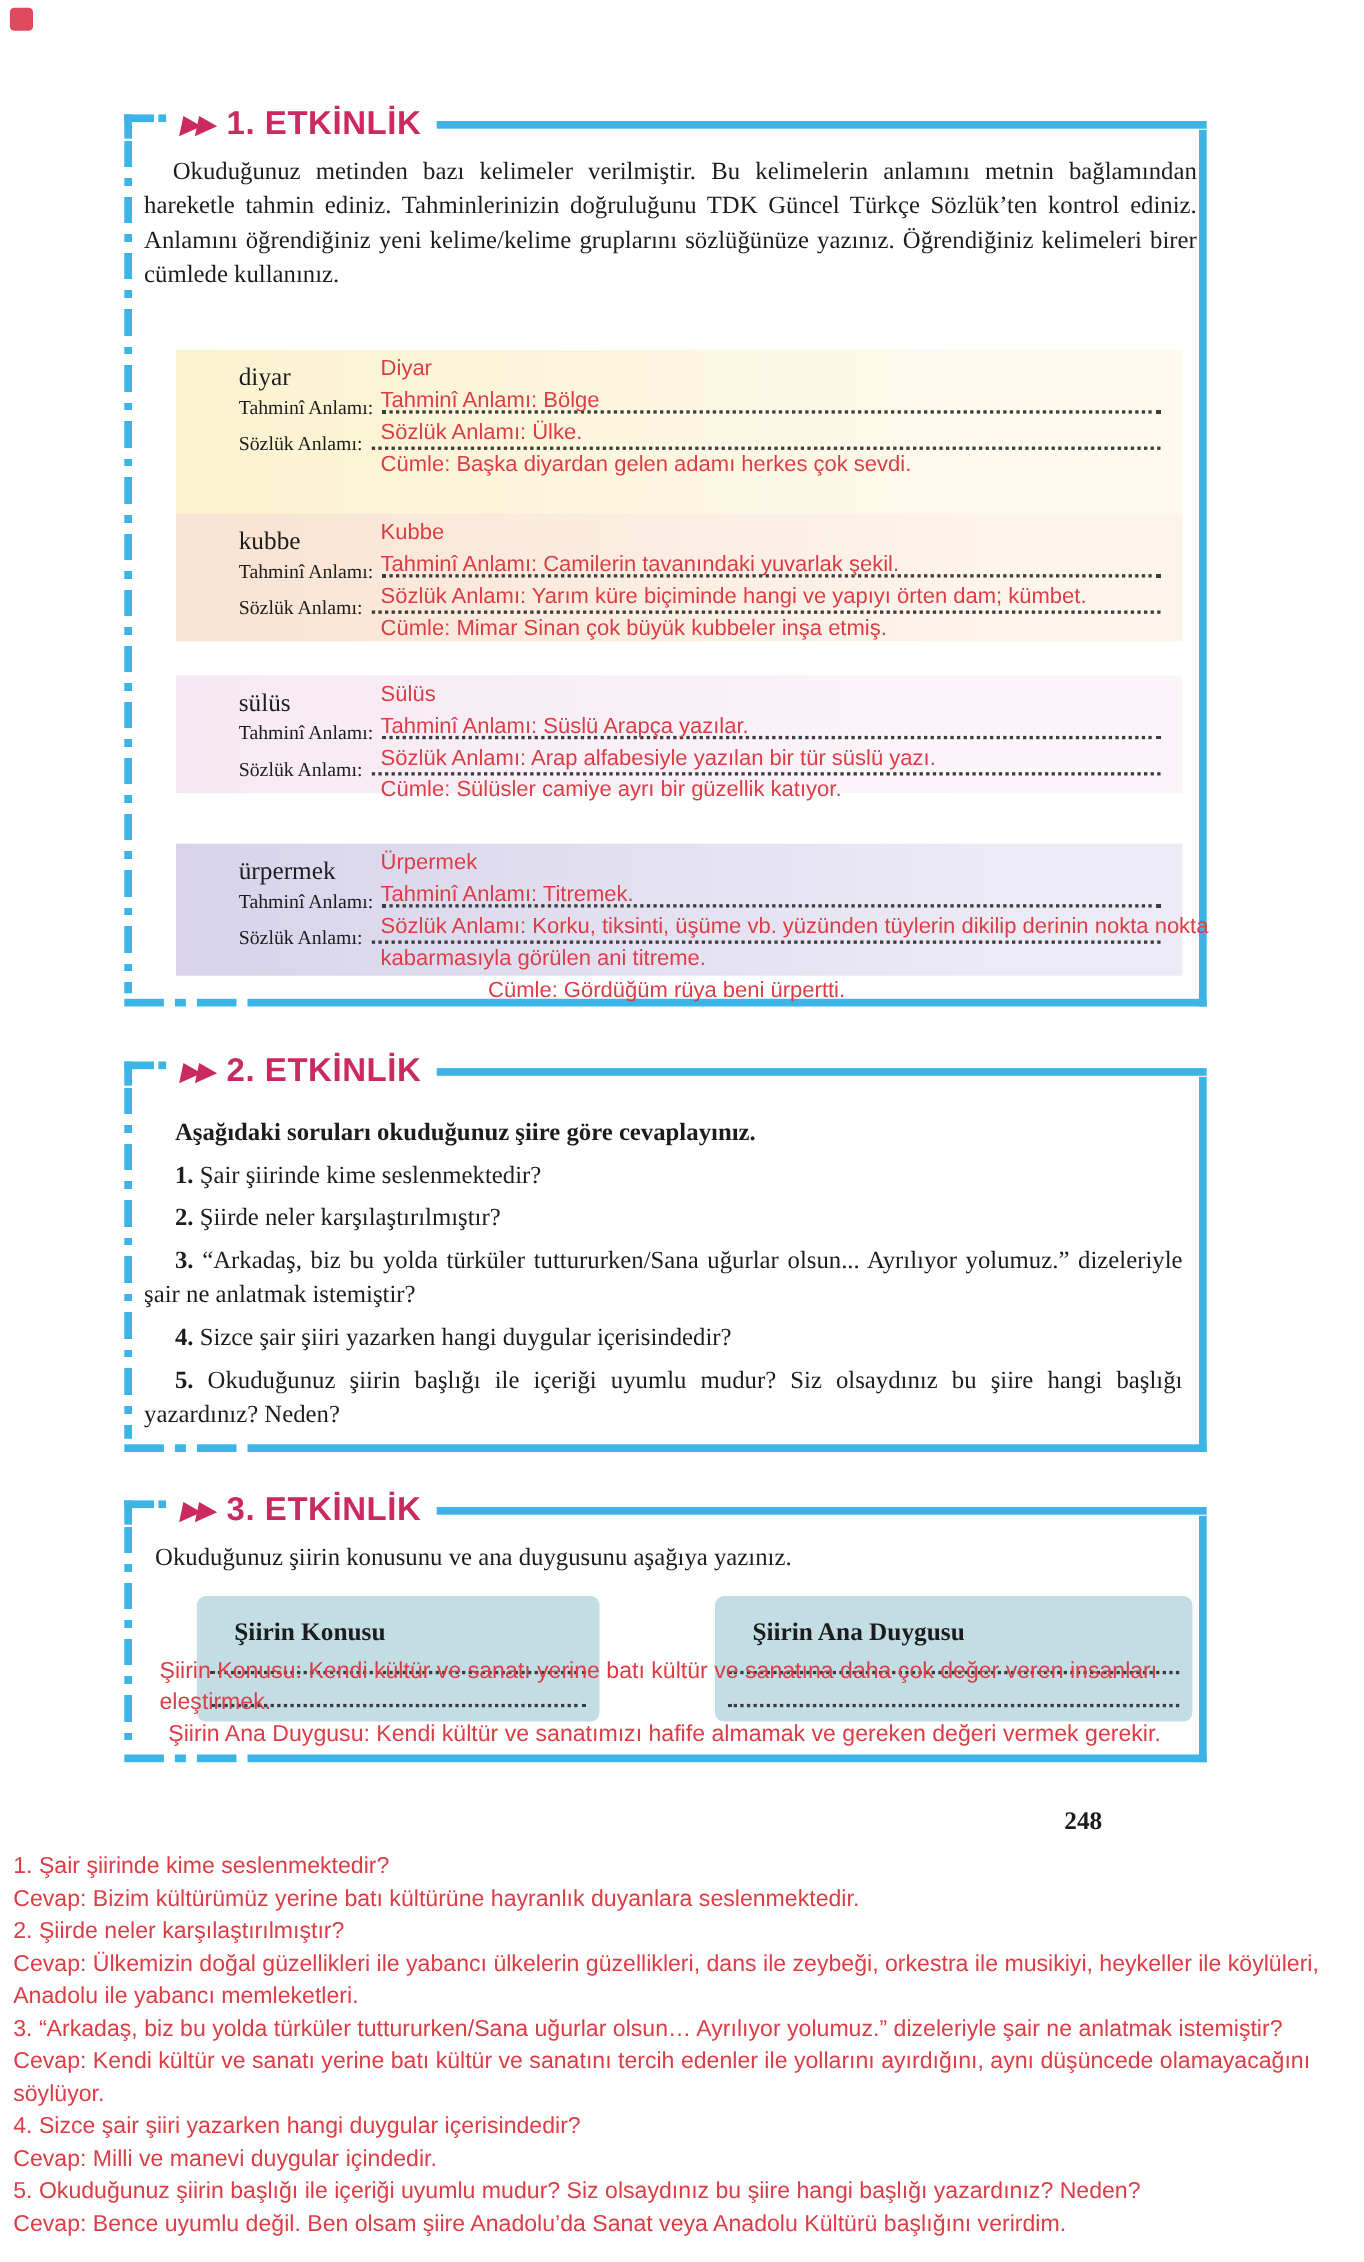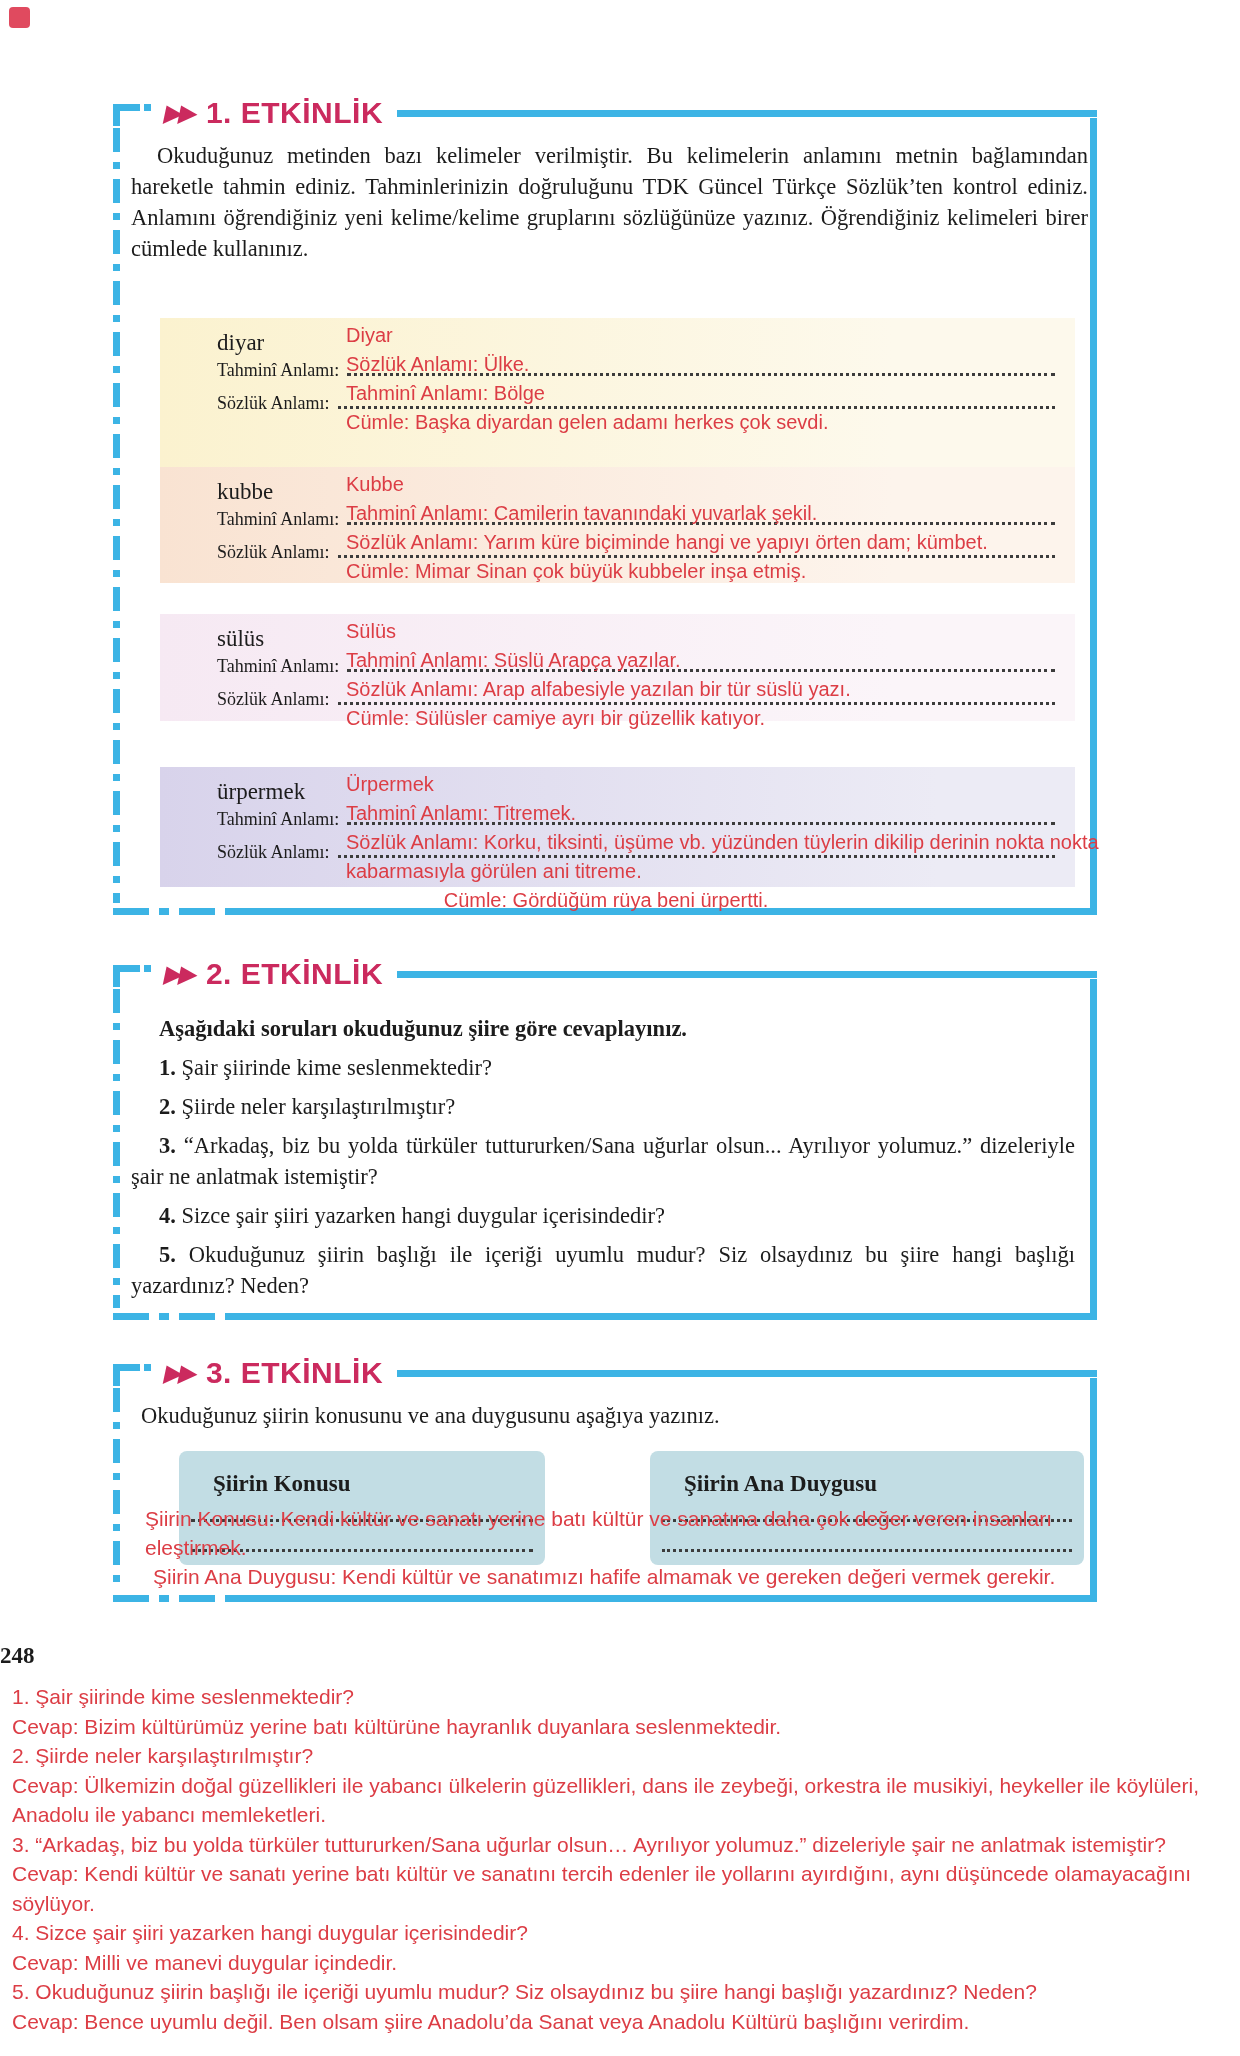--- a/index.html
+++ b/index.html
@@ -38,21 +38,21 @@
   .q-item{margin:8px 22px 0 18px;font-size:22.5px;line-height:31px;text-align:justify;text-indent:28px;}
   .q-num{font-weight:bold;}
   
   .topicbox{position:absolute;height:114px;background:#c2dde4;border-radius:8px;box-sizing:border-box;
     padding:20px 0 0 34px;}
   .topicbox h3{margin:0;font-size:23px;font-weight:bold;font-family:"Liberation Serif",serif;}
   .box-leader{position:absolute;left:12px;right:12px;height:0;border-bottom:3px dotted #3c3c3c;}
   .red-line{position:absolute;color:#dc3d45;font-family:"Liberation Sans",sans-serif;
     font-size:21px;line-height:29px;white-space:nowrap;}
   
-  .page-num{position:absolute;left:0;width:1002px;text-align:left;font-weight:bold;font-size:23px;}
+  .page-num{position:absolute;left:0;width:1002px;text-align:right;font-weight:bold;font-size:23px;}
   .answers{position:absolute;left:12px;top:1682px;width:1222px;color:#dc3d45;
     font-family:"Liberation Sans",sans-serif;font-size:21px;line-height:29.5px;}
   .answers div{margin:0;}
   .artifact{position:absolute;left:9px;top:7px;width:21px;height:21px;background:#e04a5f;border-radius:4px;}
 </style>
 </head>
 <body>
 
 <div class="artifact"></div>
 
@@ -79,22 +79,22 @@
     <div class="def-row">
       <span>Tahminî Anlamı:</span>
       <span class="leader"></span>
     </div>
     <div class="def-row">
       <span>Sözlük Anlamı:</span>
       <span class="leader"></span>
     </div>
     <div class="wred">
       <div>Diyar</div>
+      <div>Tahminî Anlamı: Bölge</div>
       <div>Sözlük Anlamı: Ülke.</div>
-      <div>Tahminî Anlamı: Bölge</div>
       <div>Cümle: Başka diyardan gelen adamı herkes çok sevdi.</div>
     </div>
   </div>
 
   <div class="wbox" style="top:375px;height:116px;background:linear-gradient(to right,#f9e3d2,#fdf4ec 80%);">
     <div class="wword">kubbe</div>
     <div class="def-row">
       <span>Tahminî Anlamı:</span>
       <span class="leader"></span>
     </div>

